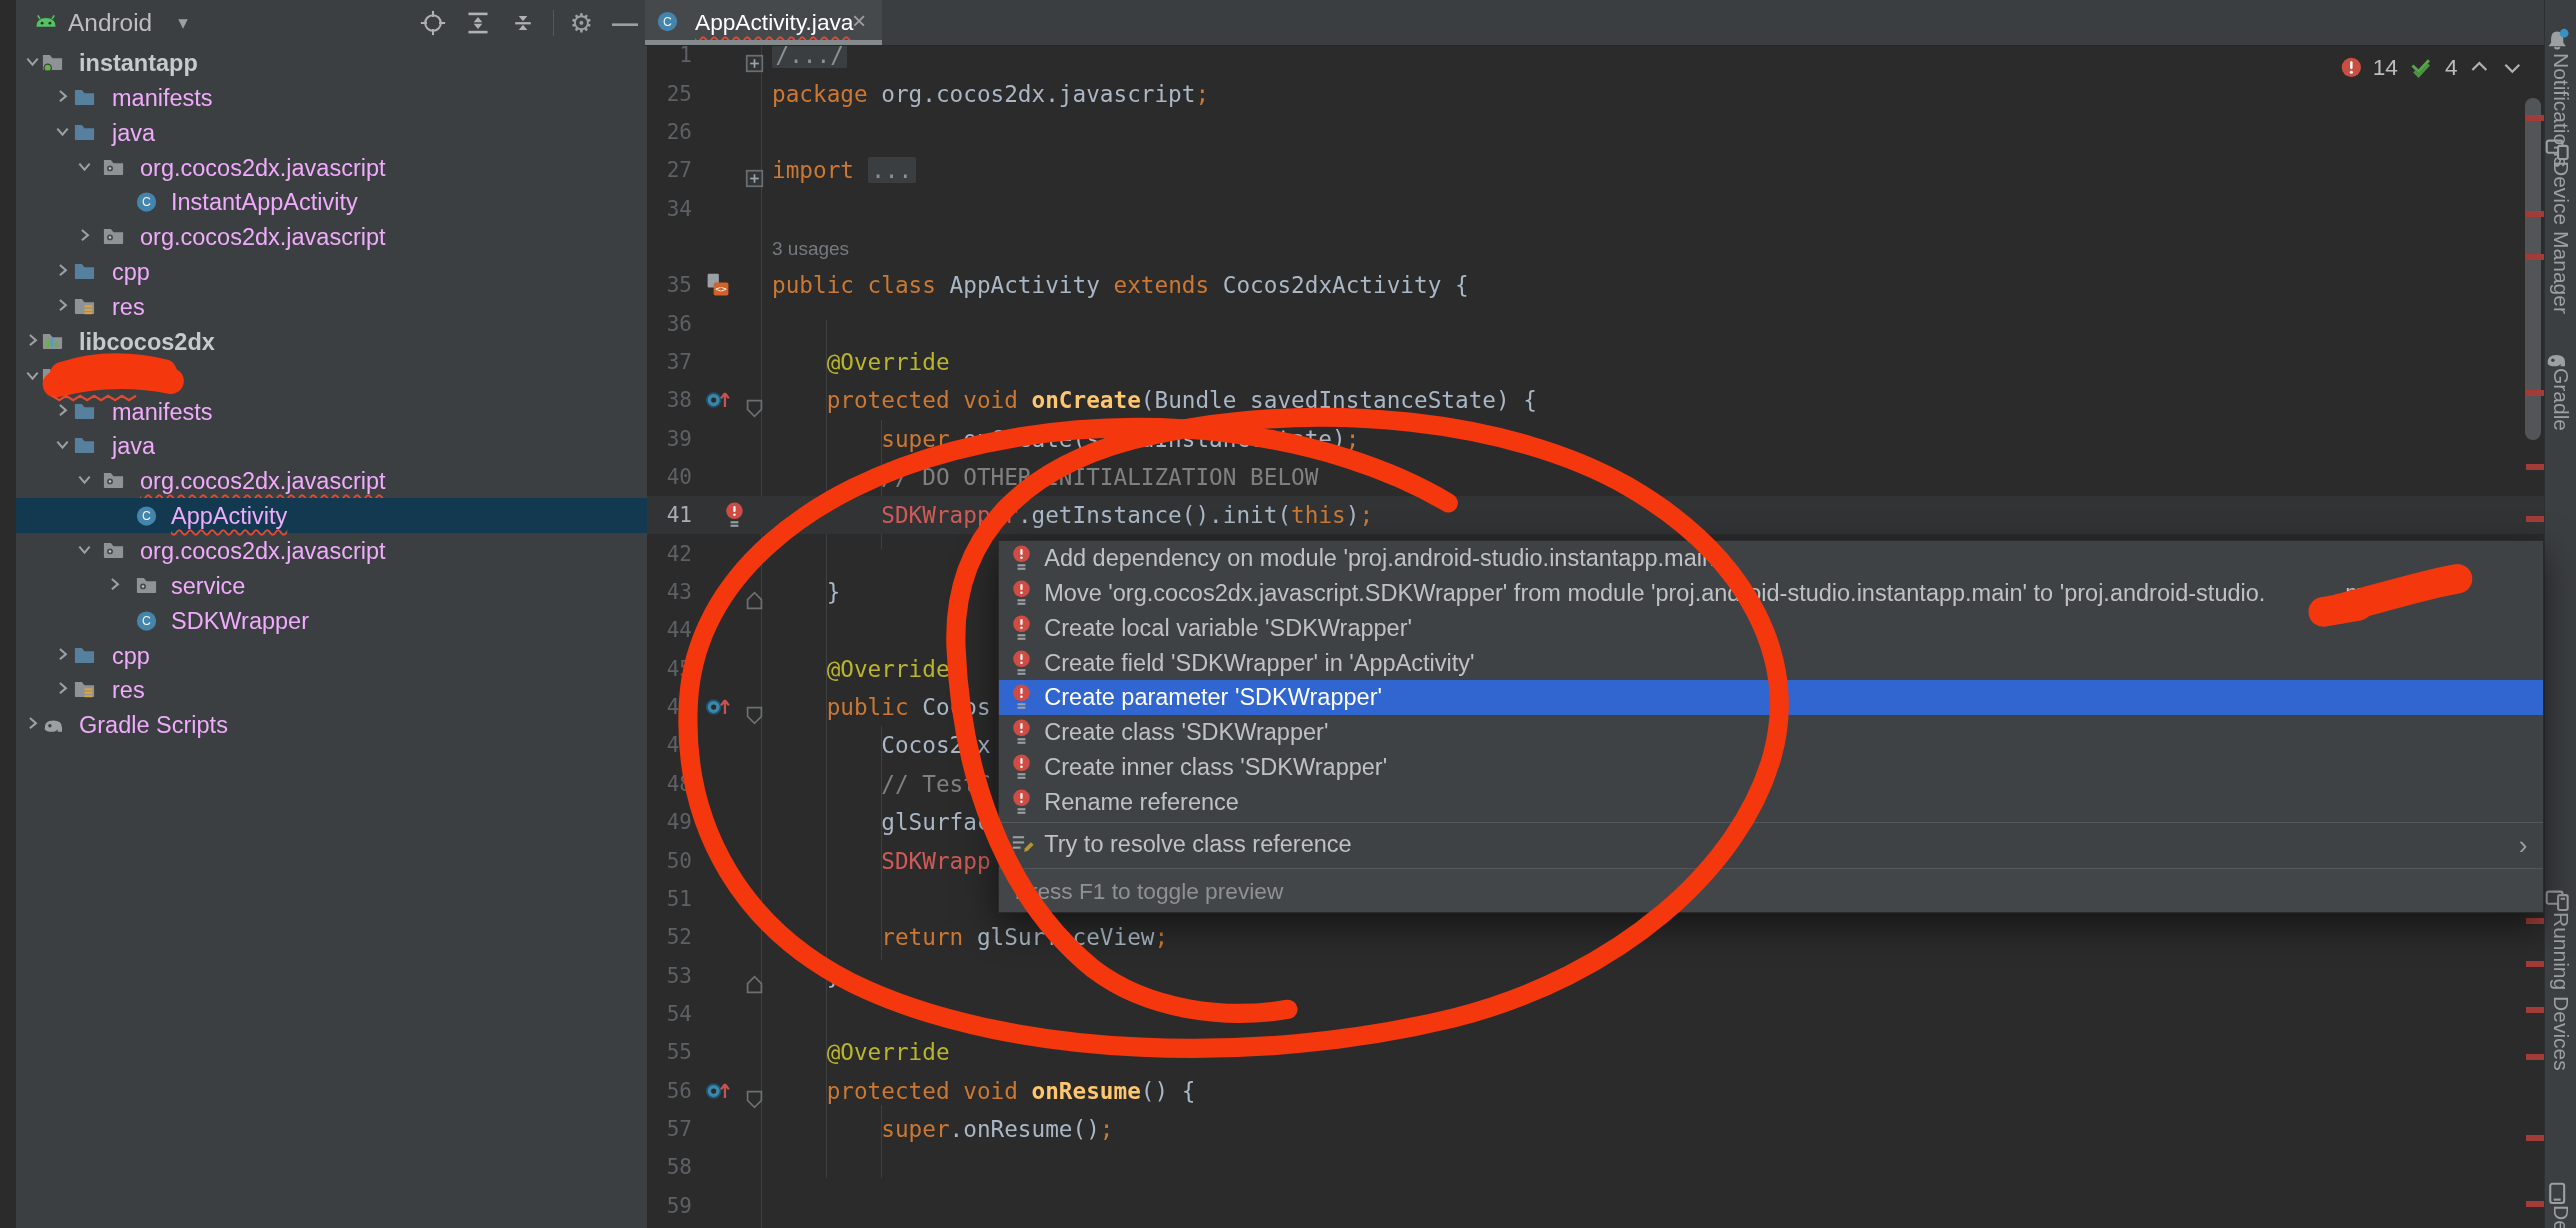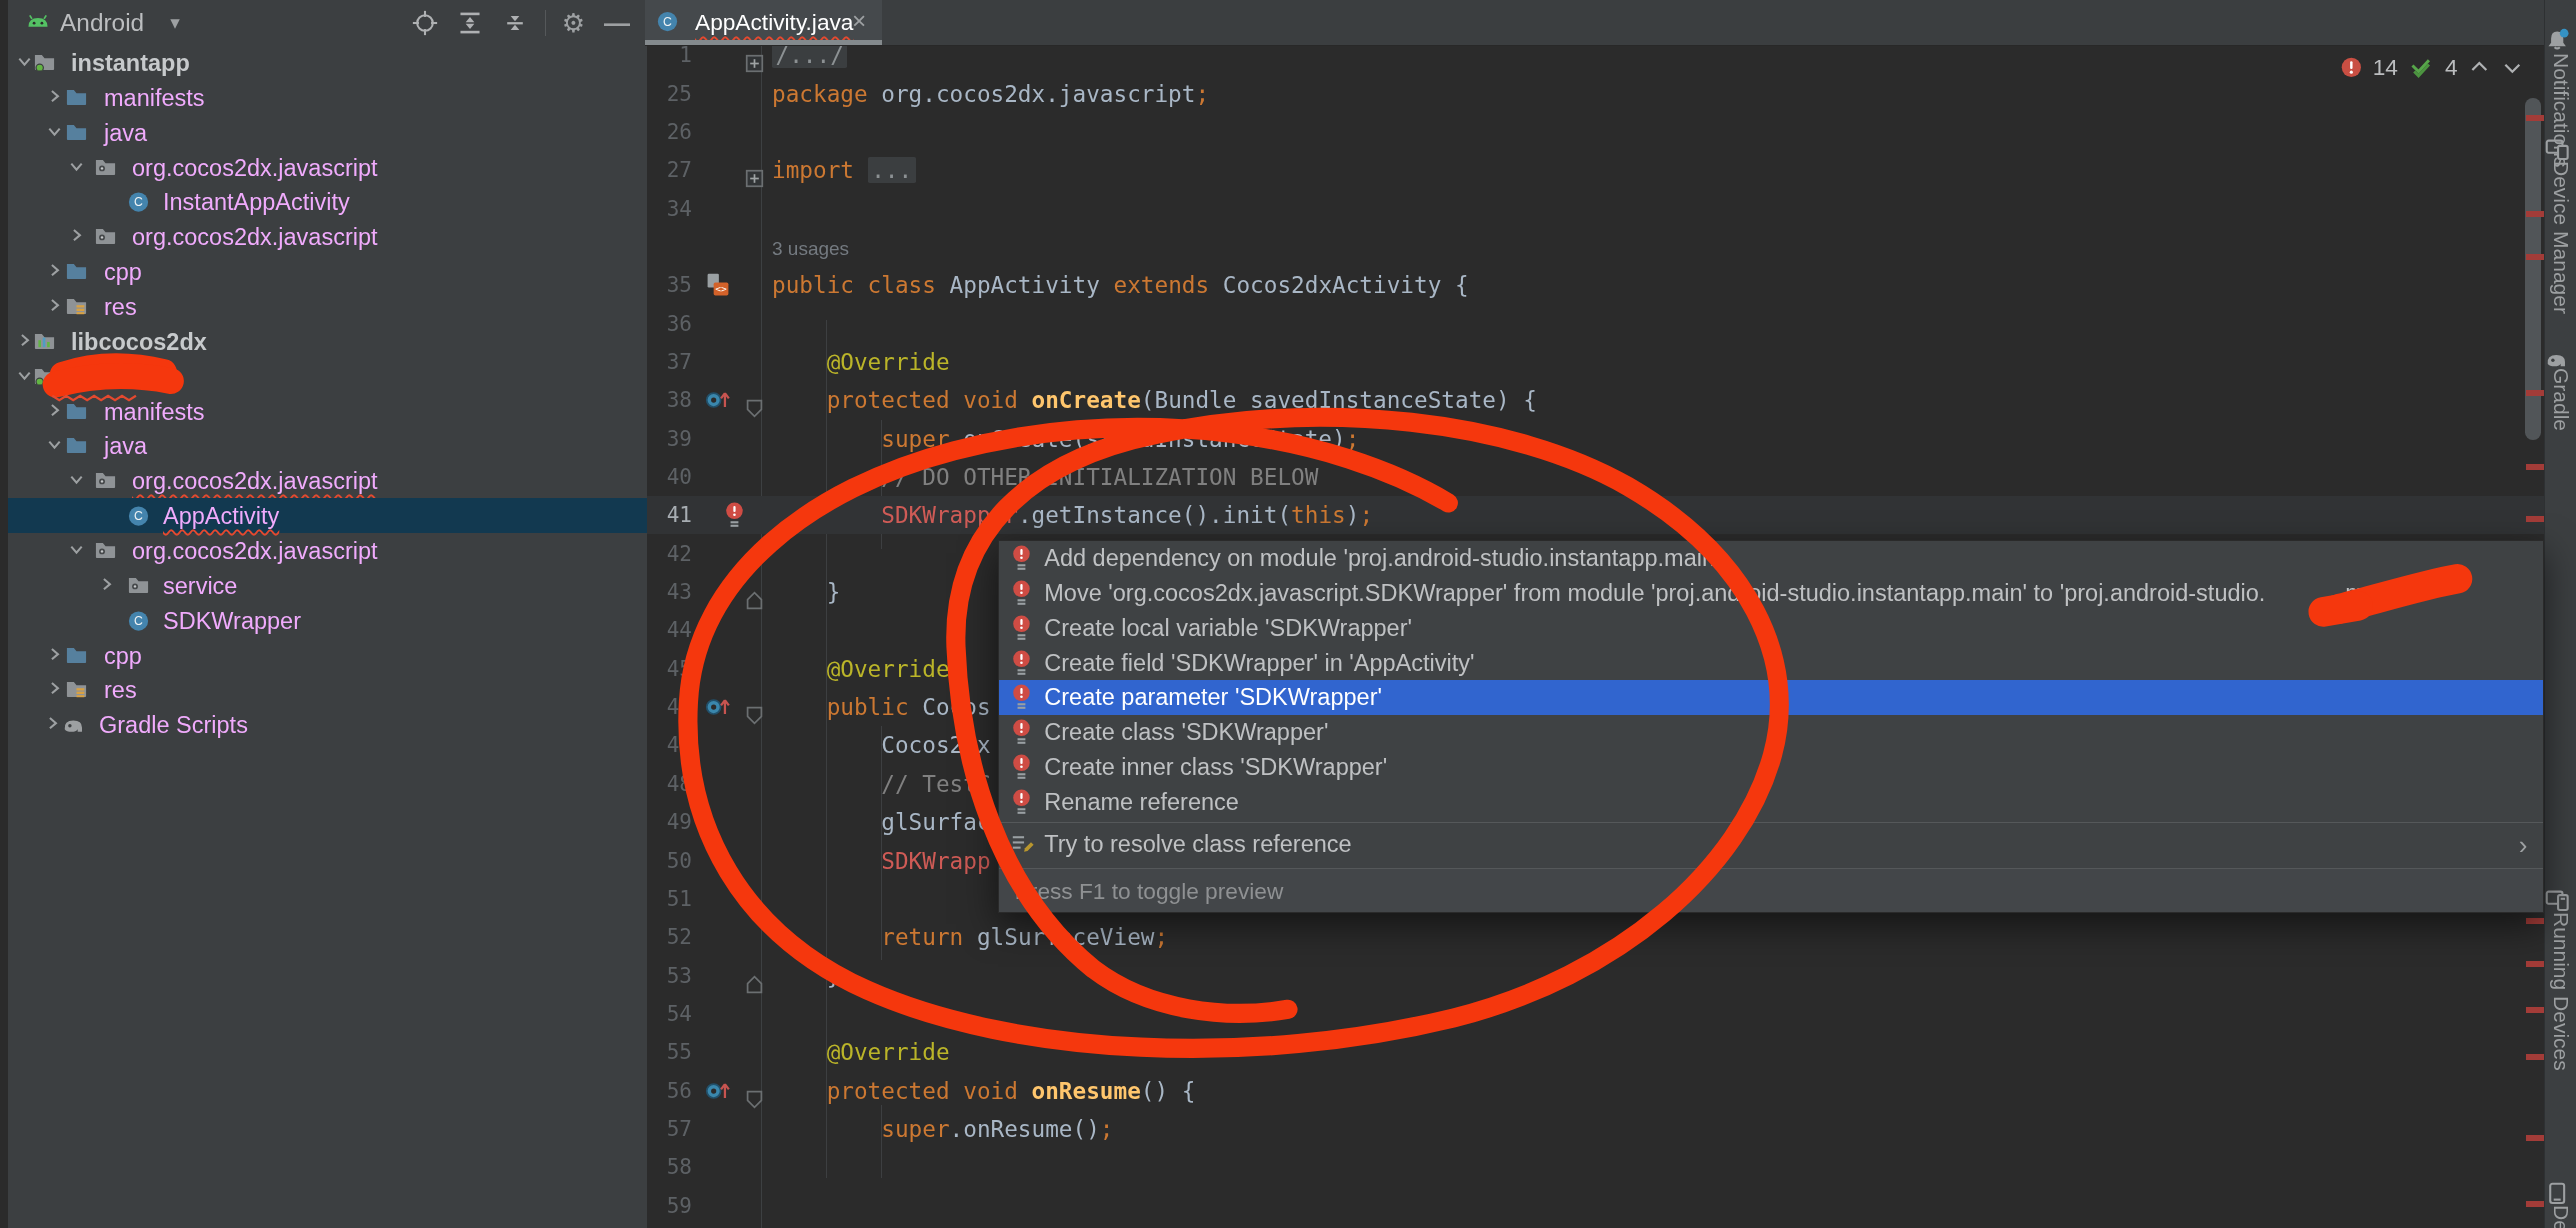--- a/index.html
+++ b/index.html
@@ -1,19 +1,19 @@
 <!DOCTYPE html>
 <html style="font-size:14px"><head>
 <meta charset="utf-8">
 <style>
   html,body{margin:0;padding:0;background:#1e1f22;}
   #root{position:relative;width:2576px;height:1229px;overflow:hidden;
         font-family:"Liberation Sans",sans-serif;background:#2b2b2b;}
   
-  #project-panel{position:absolute;left:8px;top:0;width:645px;height:1229px;
+  #project-panel{position:absolute;left:16px;top:0;width:645px;height:1229px;
     background:#3c3f41;border-right:1.7px solid #282828;box-sizing:border-box;text-align:right;}
   #panel-header{position:absolute;left:0;top:0;width:645px;height:45px;display:flex;align-items:center;}
   #panel-title{color:#bcbec0;font-size:24.4px;margin-left:8.7px;}
   .hdr-ic{color:#9da0a2;font-size:26px;line-height:26px;display:inline-block;}
   #tree{position:absolute;left:0;top:45px;width:645px;bottom:0;}
   .trow{position:absolute;left:0;width:645px;height:35px;}
   .trow.sel{background:#123950;}
   .tlabel{position:absolute;top:50%;transform:translateY(-50%);font-size:23.5px;color:#f0abfc;white-space:nowrap;}
   .tlabel.bold{font-weight:bold;color:#c7cacc;}
   .chev{position:absolute;top:50%;transform:translateY(-50%);width:22.7px;height:22.7px;}
@@ -371,21 +371,21 @@
           <span class="ticon" style="left:58px">
             <svg width="21" height="18.3" viewBox="0 0 24 21" style="display:block" xmlns="http://www.w3.org/2000/svg">
               <path d="M1 3 h8 l3 3.5 h11 v12.5 q0 1 -1 1 H2 q-1 0 -1 -1 Z" fill="#8f9396"></path>
               <rect x="12" y="10" width="9" height="2.6" fill="#d9a243"></rect>
               <rect x="12" y="14" width="9" height="2.6" fill="#d9a243"></rect>
               <rect x="12" y="18" width="9" height="2.6" fill="#d9a243"></rect>
             </svg>
           </span>
           <span class="tlabel" style="left:96px">res</span>
         </div>
-        <div class="trow" style="top: 662px; margin-left: 28px;">
+        <div class="trow" style="top: 662px;">
           <span class="chev" style="left:7px">
             <svg width="19" height="19" viewBox="0 0 22 22" style="display:block" xmlns="http://www.w3.org/2000/svg">
               <polyline points="8,5 15,11 8,17" fill="none" stroke="#9da0a2" stroke-width="2.4"></polyline>
             </svg>
           </span>
           <span class="ticon" style="left:26px">
             <svg width="22.7" height="19" viewBox="0 0 26 22" style="display:block" xmlns="http://www.w3.org/2000/svg">
               <path d="M3 17 q-1 -10 10 -10 q10 0 10 8 v5 h-5 v-3 q-2 3 -7 3 q-6 0 -8 -3 z" fill="#9da0a2"></path>
               <circle cx="9" cy="13" r="2" fill="#3c3f41"></circle>
             </svg>

